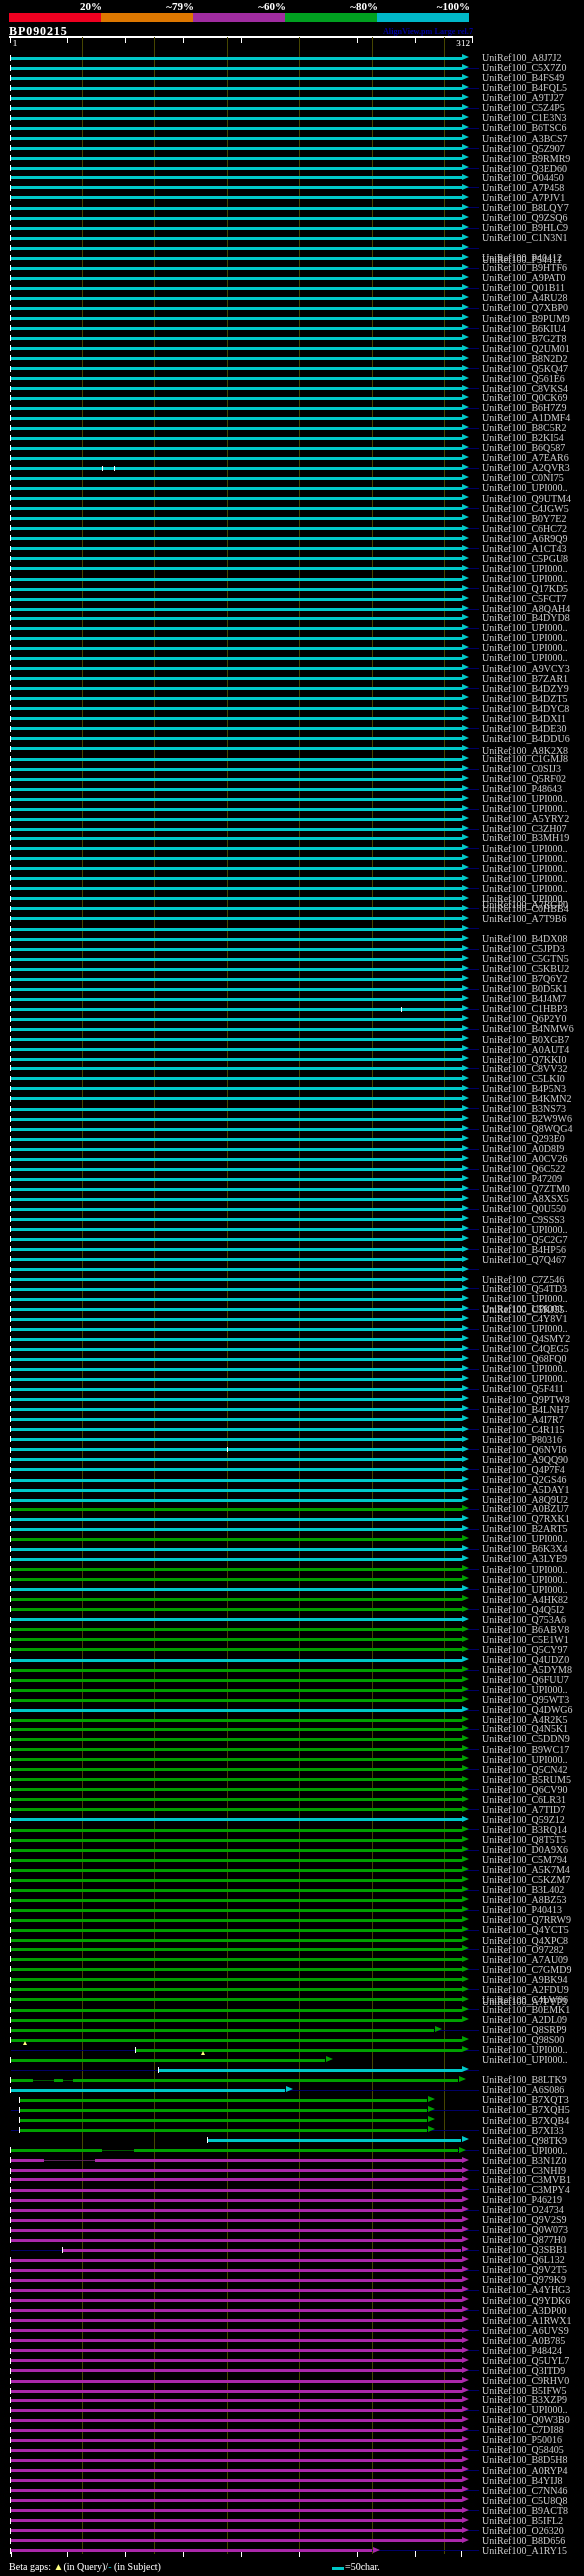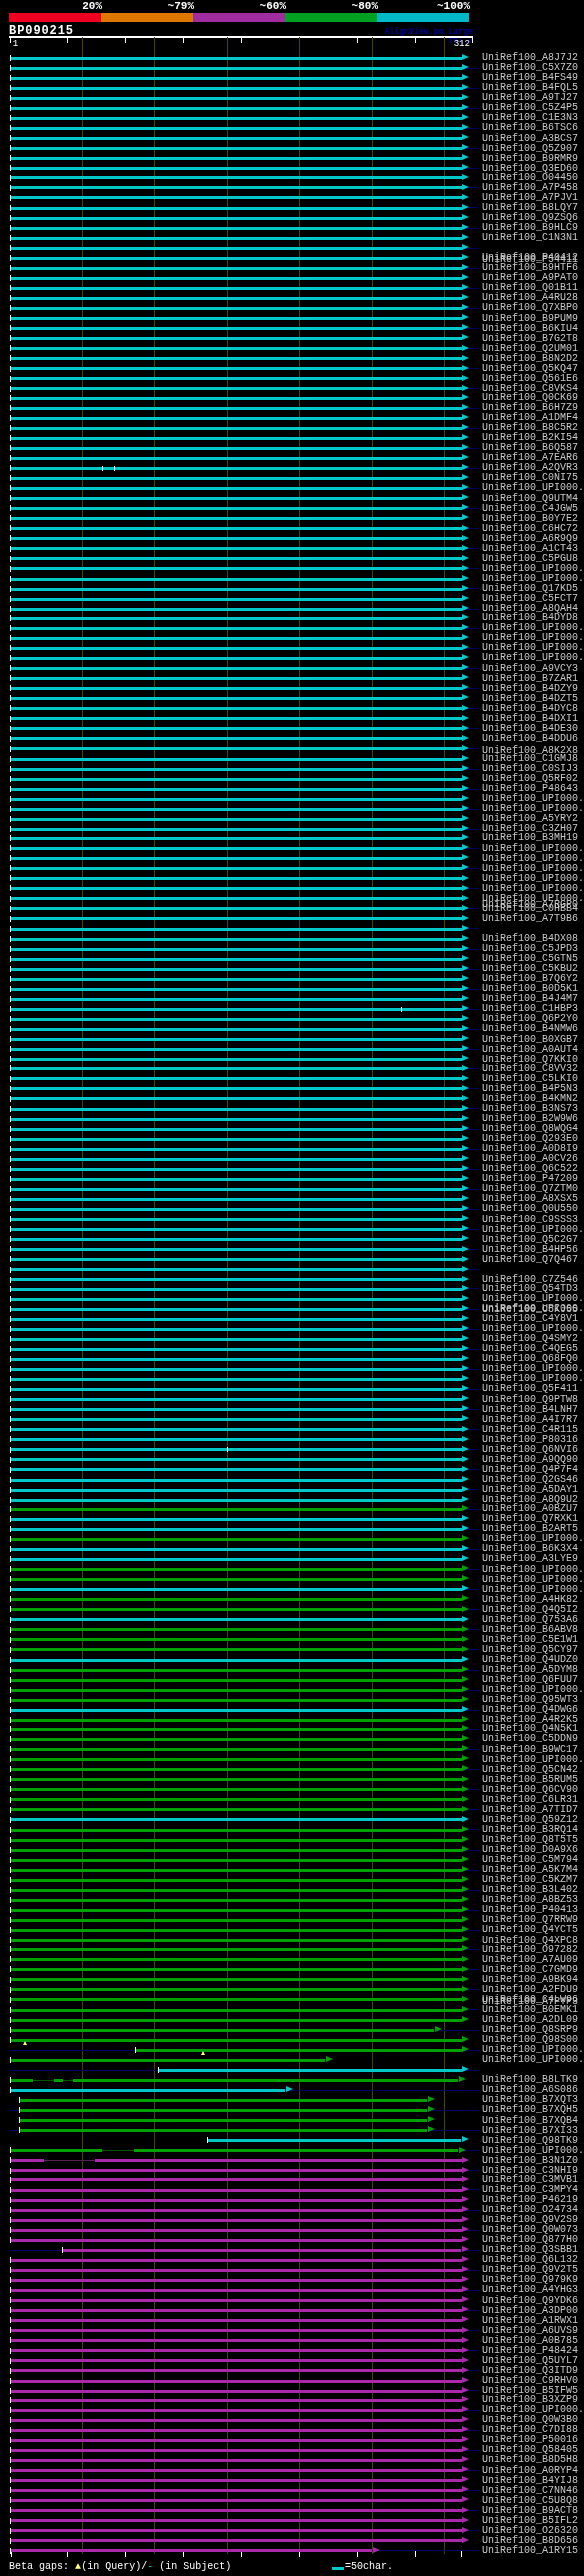--- a/index.html
+++ b/index.html
@@ -1,17 +1,17 @@
 <!DOCTYPE html>
 <html style="font-size:14.6px"><head>
 <meta charset="utf-8">
 <style>
   html,body{margin:0;padding:0;background:#000;}
   #page{position:relative;width:585px;height:2576px;background:#000;overflow:hidden;
-        font-family:Liberation Mono, monospace;}
+        font-family:Liberation Serif, serif;}
   .scale-seg{position:absolute;top:12.8px;height:9.1px;}
   .scale-label{position:absolute;top:0;height:12px;font-size:11px;font-weight:bold;color:#fff;text-align:right;}
   #title{position:absolute;left:9.1px;top:24px;font-size:12px;font-weight:bold;color:#fff;letter-spacing:0.9px;}
   #watermark{position:absolute;top:26.5px;left:360px;width:113px;text-align:right;font-size:8.2px;font-weight:bold;color:#000099;}
   #ruler-line{position:absolute;left:9.1px;top:36px;width:464px;height:1.8px;background:#fff;}
   .rtick{position:absolute;width:0.9px;background:#fff;}
   .ruler-num{position:absolute;top:38px;font-size:9.1px;color:#fff;}
   .grid{position:absolute;top:37px;width:0.9px;height:2517px;background:#464600;}
   .guide{position:absolute;left:11px;width:468px;height:0.9px;background:#000066;}
   .seg{position:absolute;height:2.7px;}

